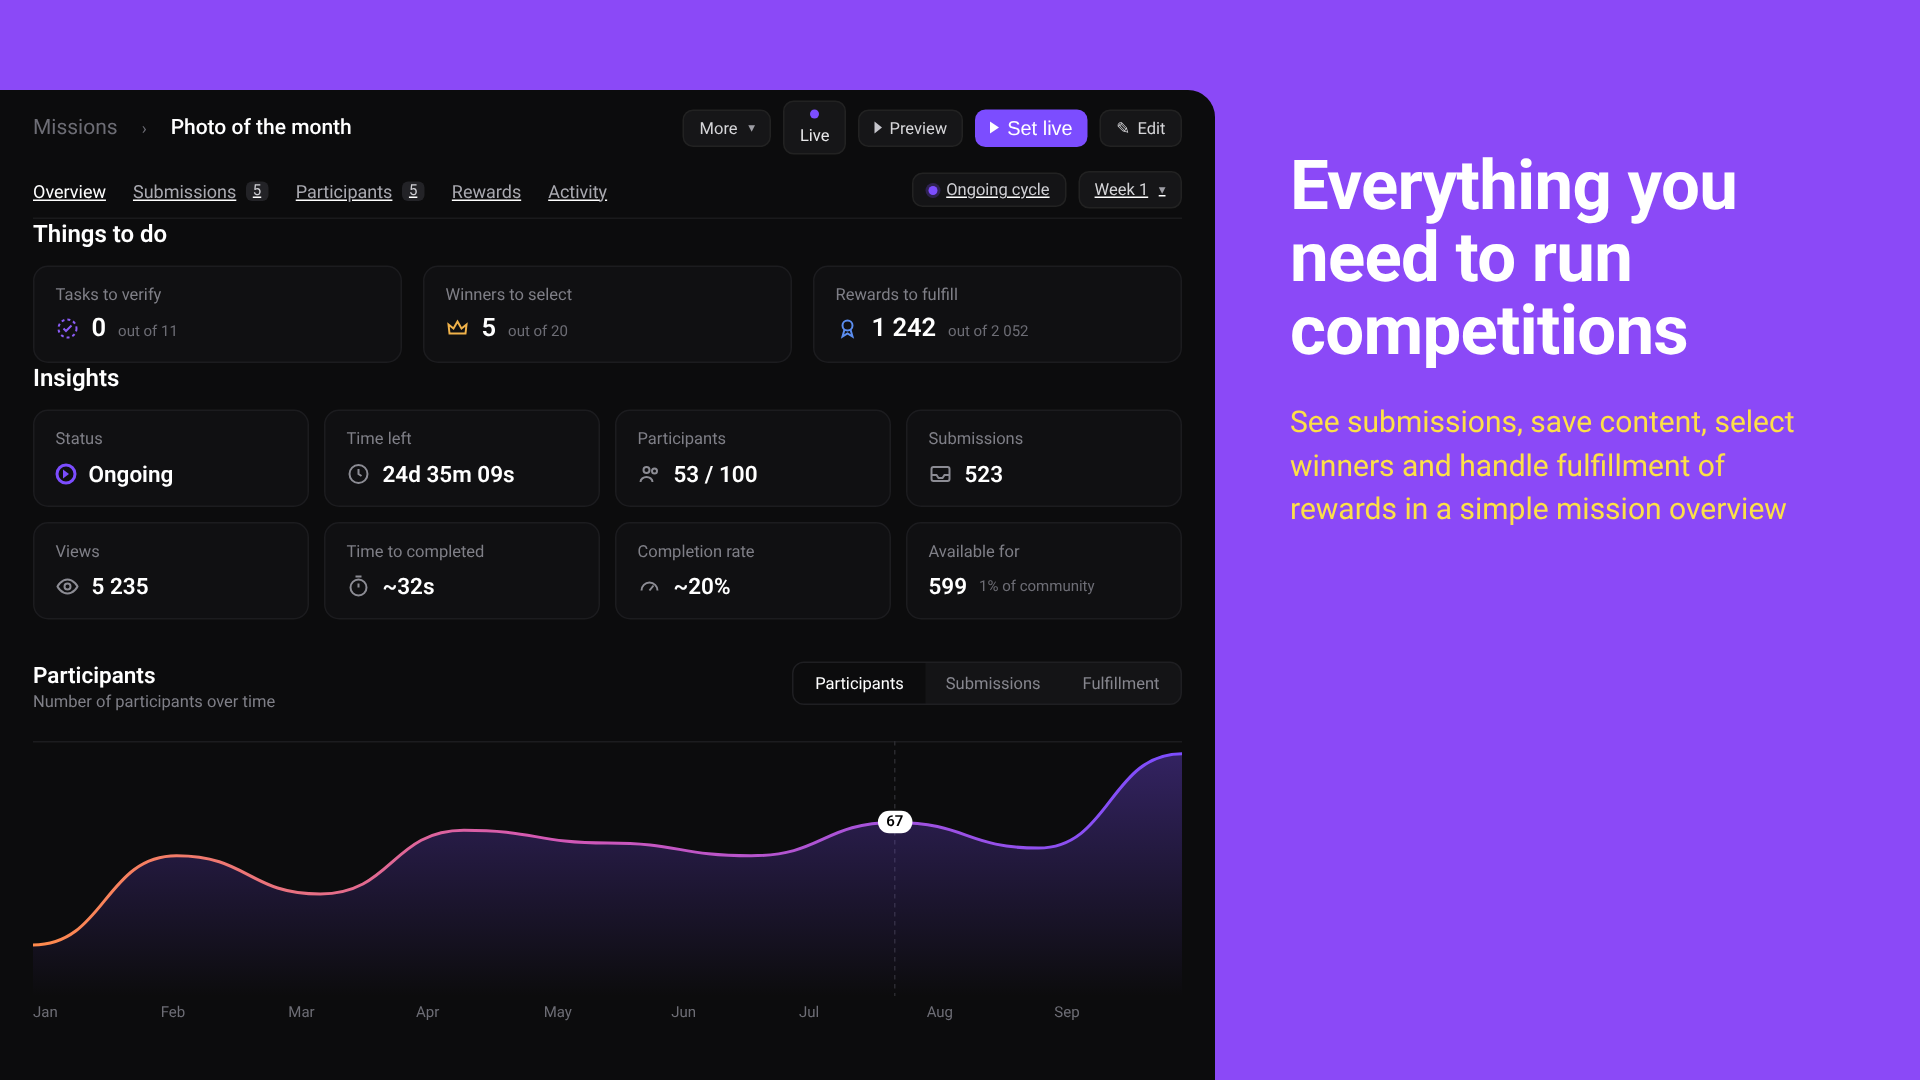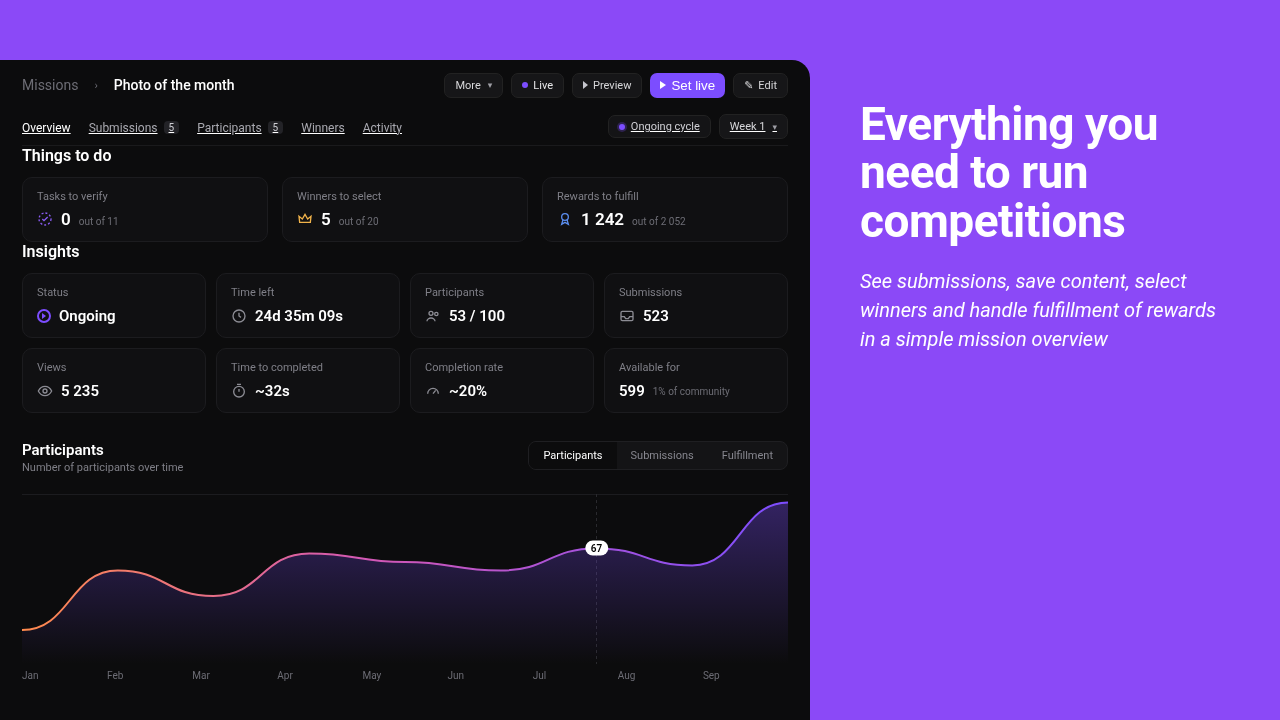--- a/index.html
+++ b/index.html
@@ -18,21 +18,21 @@
   }
   .app-inner { padding: 0 22px 0 22px; }
   
   .hdr { display: flex; align-items: center; justify-content: space-between; height: 40px; padding-top: 10px; }
   .crumbs { font-size: 14px; display: flex; align-items: center; gap: 16px; }
   .crumb-root { color: #6d6d75; }
   .crumb-sep { color: #6d6d75; font-size: 11px; }
   .crumb-current { color: #fff; font-weight: 500; }
   .hdr-actions { display: flex; gap: 8px; align-items: center; font-size: 11px; padding-left: 10px; }
   .pill { background: #161618; border: 1px solid #222; border-radius: 7px; padding: 5px 10px; display: inline-flex; gap: 5px; align-items: center; cursor: pointer; color:#d6d6d9; }
-  .pill.live { color:#e8e8ea; }
+  .pill.live { color:#e8e8ea;flex-direction:column; }
   .dot-live { width:6px; height:6px; border-radius:50%; background:#7c4dff; display:inline-block; }
   .chev { font-size:9px; margin-left:2px; color:#9d9da4; }
   .btn-primary { background:#7c4dff; color:#fff; border:none; border-radius:7px; padding:5px 10px; display:inline-flex; gap:5px; align-items:center; cursor:pointer; }
   .tri { display:inline-block; width:0; height:0; border-top:4px solid transparent; border-bottom:4px solid transparent; border-left:6px solid currentColor; }
   .tri-out { display:inline-block; width:0; height:0; border-top:4px solid transparent; border-bottom:4px solid transparent; border-left:5px solid #c5c5cc; }
   .pencil { font-size:11px; }
   
   .tabs-row { display:flex; align-items:center; justify-content:space-between; margin-top:14px; border-bottom:1px solid #1a1a1c;text-decoration:underline; }
   .tabs { display:flex; gap:18px; font-size:12px; color:#a9a9b0; }
   .tab { padding:6px 0 10px 0; cursor:pointer; display:flex; align-items:center; gap:6px; }
@@ -69,21 +69,21 @@
   .seg-item.active { background:#0c0c0d; color:#fff; }
   
   .chart-wrap { position:relative; margin-top:20px; height:200px; }
   .chart-svg { width:100%; height:170px; display:block; }
   .axis { display:grid; grid-template-columns:repeat(9,1fr); font-size:10px; color:#6d6d75; margin-top:6px; }
   .axis span { text-align:left; }
   .tooltip-pt { position:absolute; transform:translate(-50%,-50%); background:#fff; color:#000; font-size:10px; font-weight:600; padding:2px 6px; border-radius:9px; }
   
   .marketing { flex:1; padding:100px 38px 0 50px; color:#fff; }
   .marketing h1 { font-size:46px; line-height:1.05; font-weight:700; letter-spacing:-0.5px; }
-  .marketing p { margin-top:22px; font-size:20px; line-height:1.45; color:#ffffff; max-width:360px;font-style:italic; }
+  .marketing p { margin-top:22px; font-size:20px; line-height:1.45; color:#fde047; max-width:360px; }
 </style>
 </head>
 <body>
 
 <div class="app">
   <div class="app-inner">
 
     <div class="hdr">
       <div class="crumbs">
         <span class="crumb-root">Missions</span>
@@ -121,21 +121,21 @@
           </div>
           <div class="tab">
             <span>Submissions</span>
             <span class="tab-badge">5</span>
           </div>
           <div class="tab">
             <span>Participants</span>
             <span class="tab-badge">5</span>
           </div>
           <div class="tab">
-            <span>Winners</span>
+            <span>Rewards</span>
           </div>
           <div class="tab">
             <span>Activity</span>
           </div>
         </div>
       <div class="tabs-right">
         <div class="cycle">
           <span class="cycle-dot"></span>
           <span>Ongoing cycle</span>
         </div>

